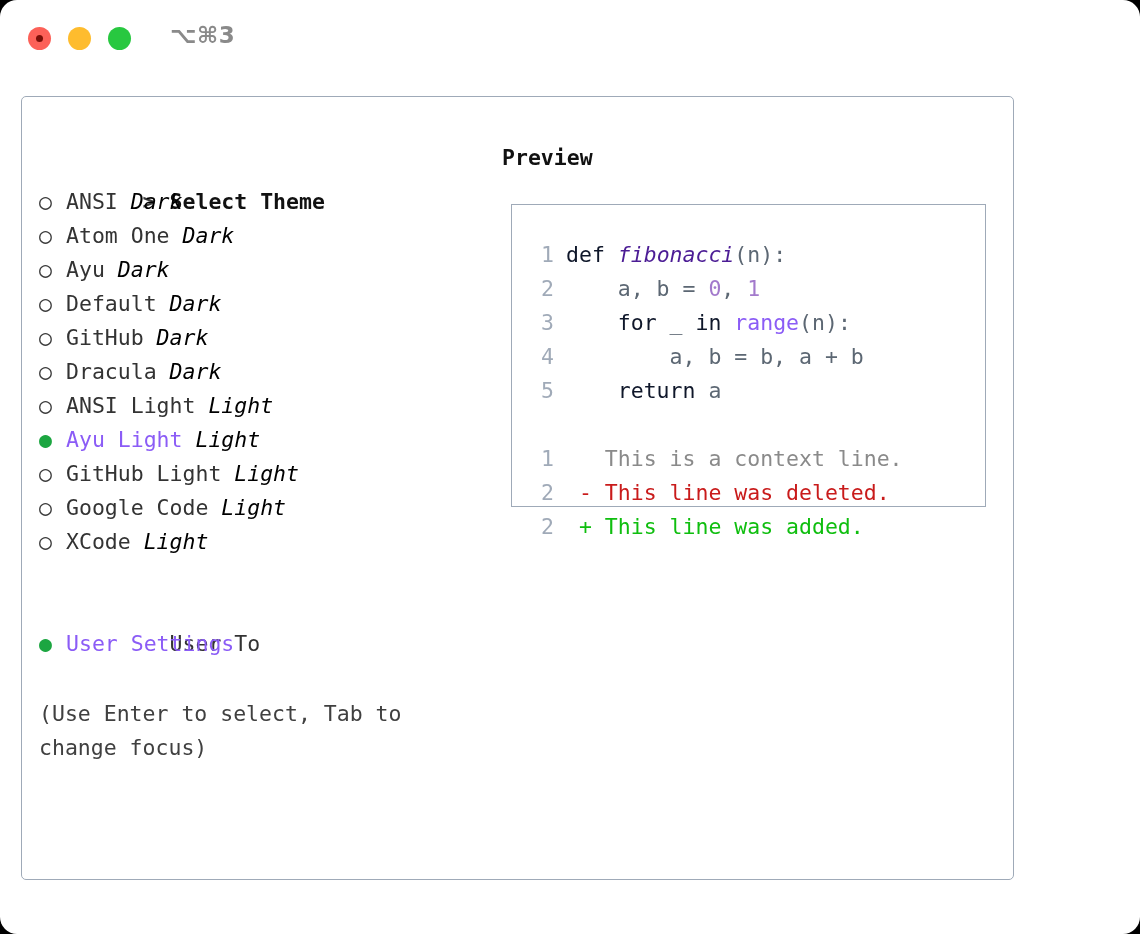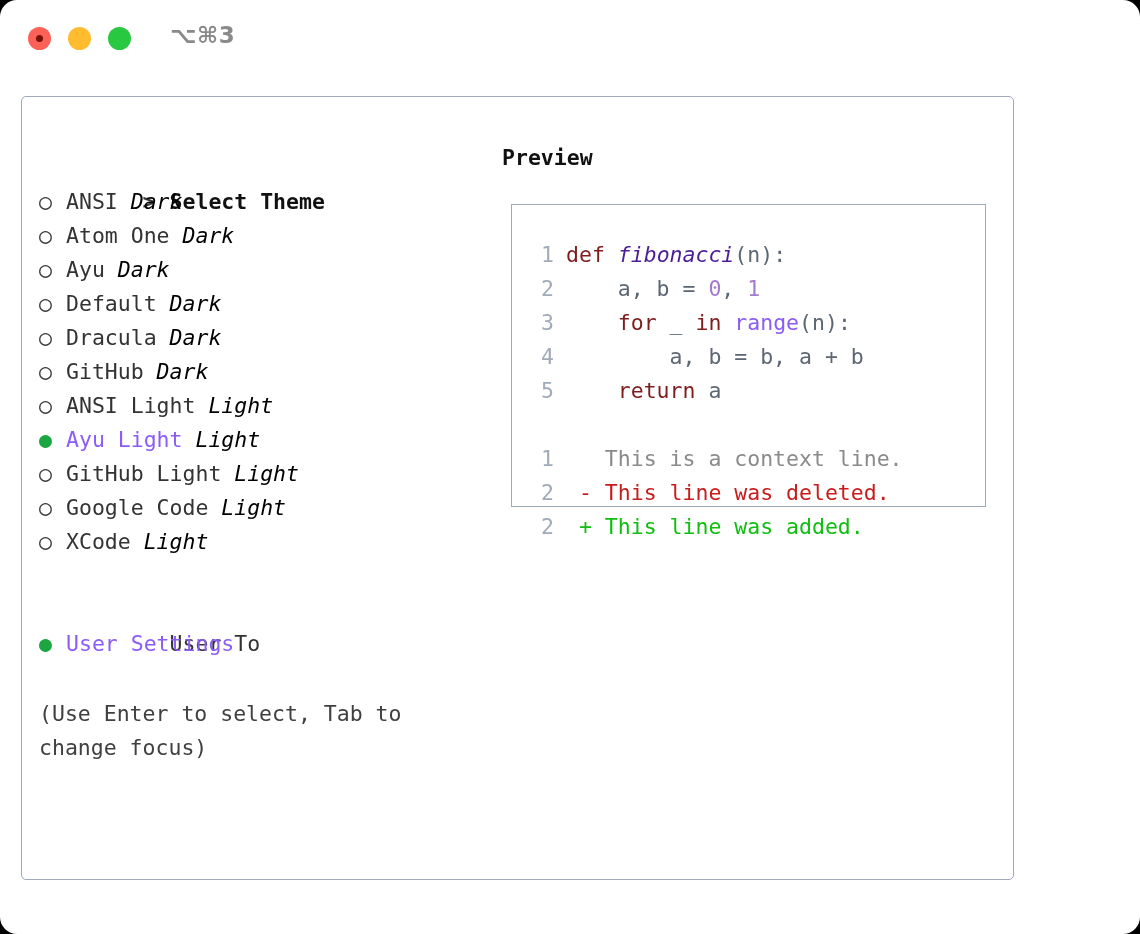--- a/index.html
+++ b/index.html
@@ -141,21 +141,21 @@
   }
 
   .ln {
     display: inline-block;
     width: 30px;
     text-align: right;
     color: #A0AAB8;
   }
   .gap { display: inline-block; width: 12px; }
 
-  .kw   { color: #7f1d1d; }
+  .kw   { color: #0f172a; }
   .fn   { color: #4c1d95; font-style: italic; }
   .num  { color: #A37ACC; }
   .bi   { color: #8b5cf6; }
   .punc { color: #5C6773; }
   .id   { color: #5C6773; }
 
   .blank-line { height: 34px; }
 
   .diff-ctx { color: #8A8A8A; }
   .diff-del { color: #C91B1B; }
@@ -179,22 +179,22 @@
 
       <div class="row section-head">
         <span class="marker">&gt;</span><span>Select Theme</span>
       </div>
 
       <div id="theme-list">
           <div class="row"><span class="marker">○</span><span class="label">ANSI</span><span class="tag"> Dark</span></div>
           <div class="row"><span class="marker">○</span><span class="label">Atom One</span><span class="tag"> Dark</span></div>
           <div class="row"><span class="marker">○</span><span class="label">Ayu</span><span class="tag"> Dark</span></div>
           <div class="row"><span class="marker">○</span><span class="label">Default</span><span class="tag"> Dark</span></div>
+          <div class="row"><span class="marker">○</span><span class="label">GitHub</span><span class="tag"> Dark</span></div>
           <div class="row"><span class="marker">○</span><span class="label">Dracula</span><span class="tag"> Dark</span></div>
-          <div class="row"><span class="marker">○</span><span class="label">GitHub</span><span class="tag"> Dark</span></div>
           <div class="row"><span class="marker">○</span><span class="label">ANSI Light</span><span class="tag"> Light</span></div>
           <div class="row"><span class="marker sel">●</span><span class="label sel">Ayu Light</span><span class="tag"> Light</span></div>
           <div class="row"><span class="marker">○</span><span class="label">GitHub Light</span><span class="tag"> Light</span></div>
           <div class="row"><span class="marker">○</span><span class="label">Google Code</span><span class="tag"> Light</span></div>
           <div class="row"><span class="marker">○</span><span class="label">XCode</span><span class="tag"> Light</span></div>
         </div>
 
       <div class="spacer-row"></div>
 
       <div class="row">

